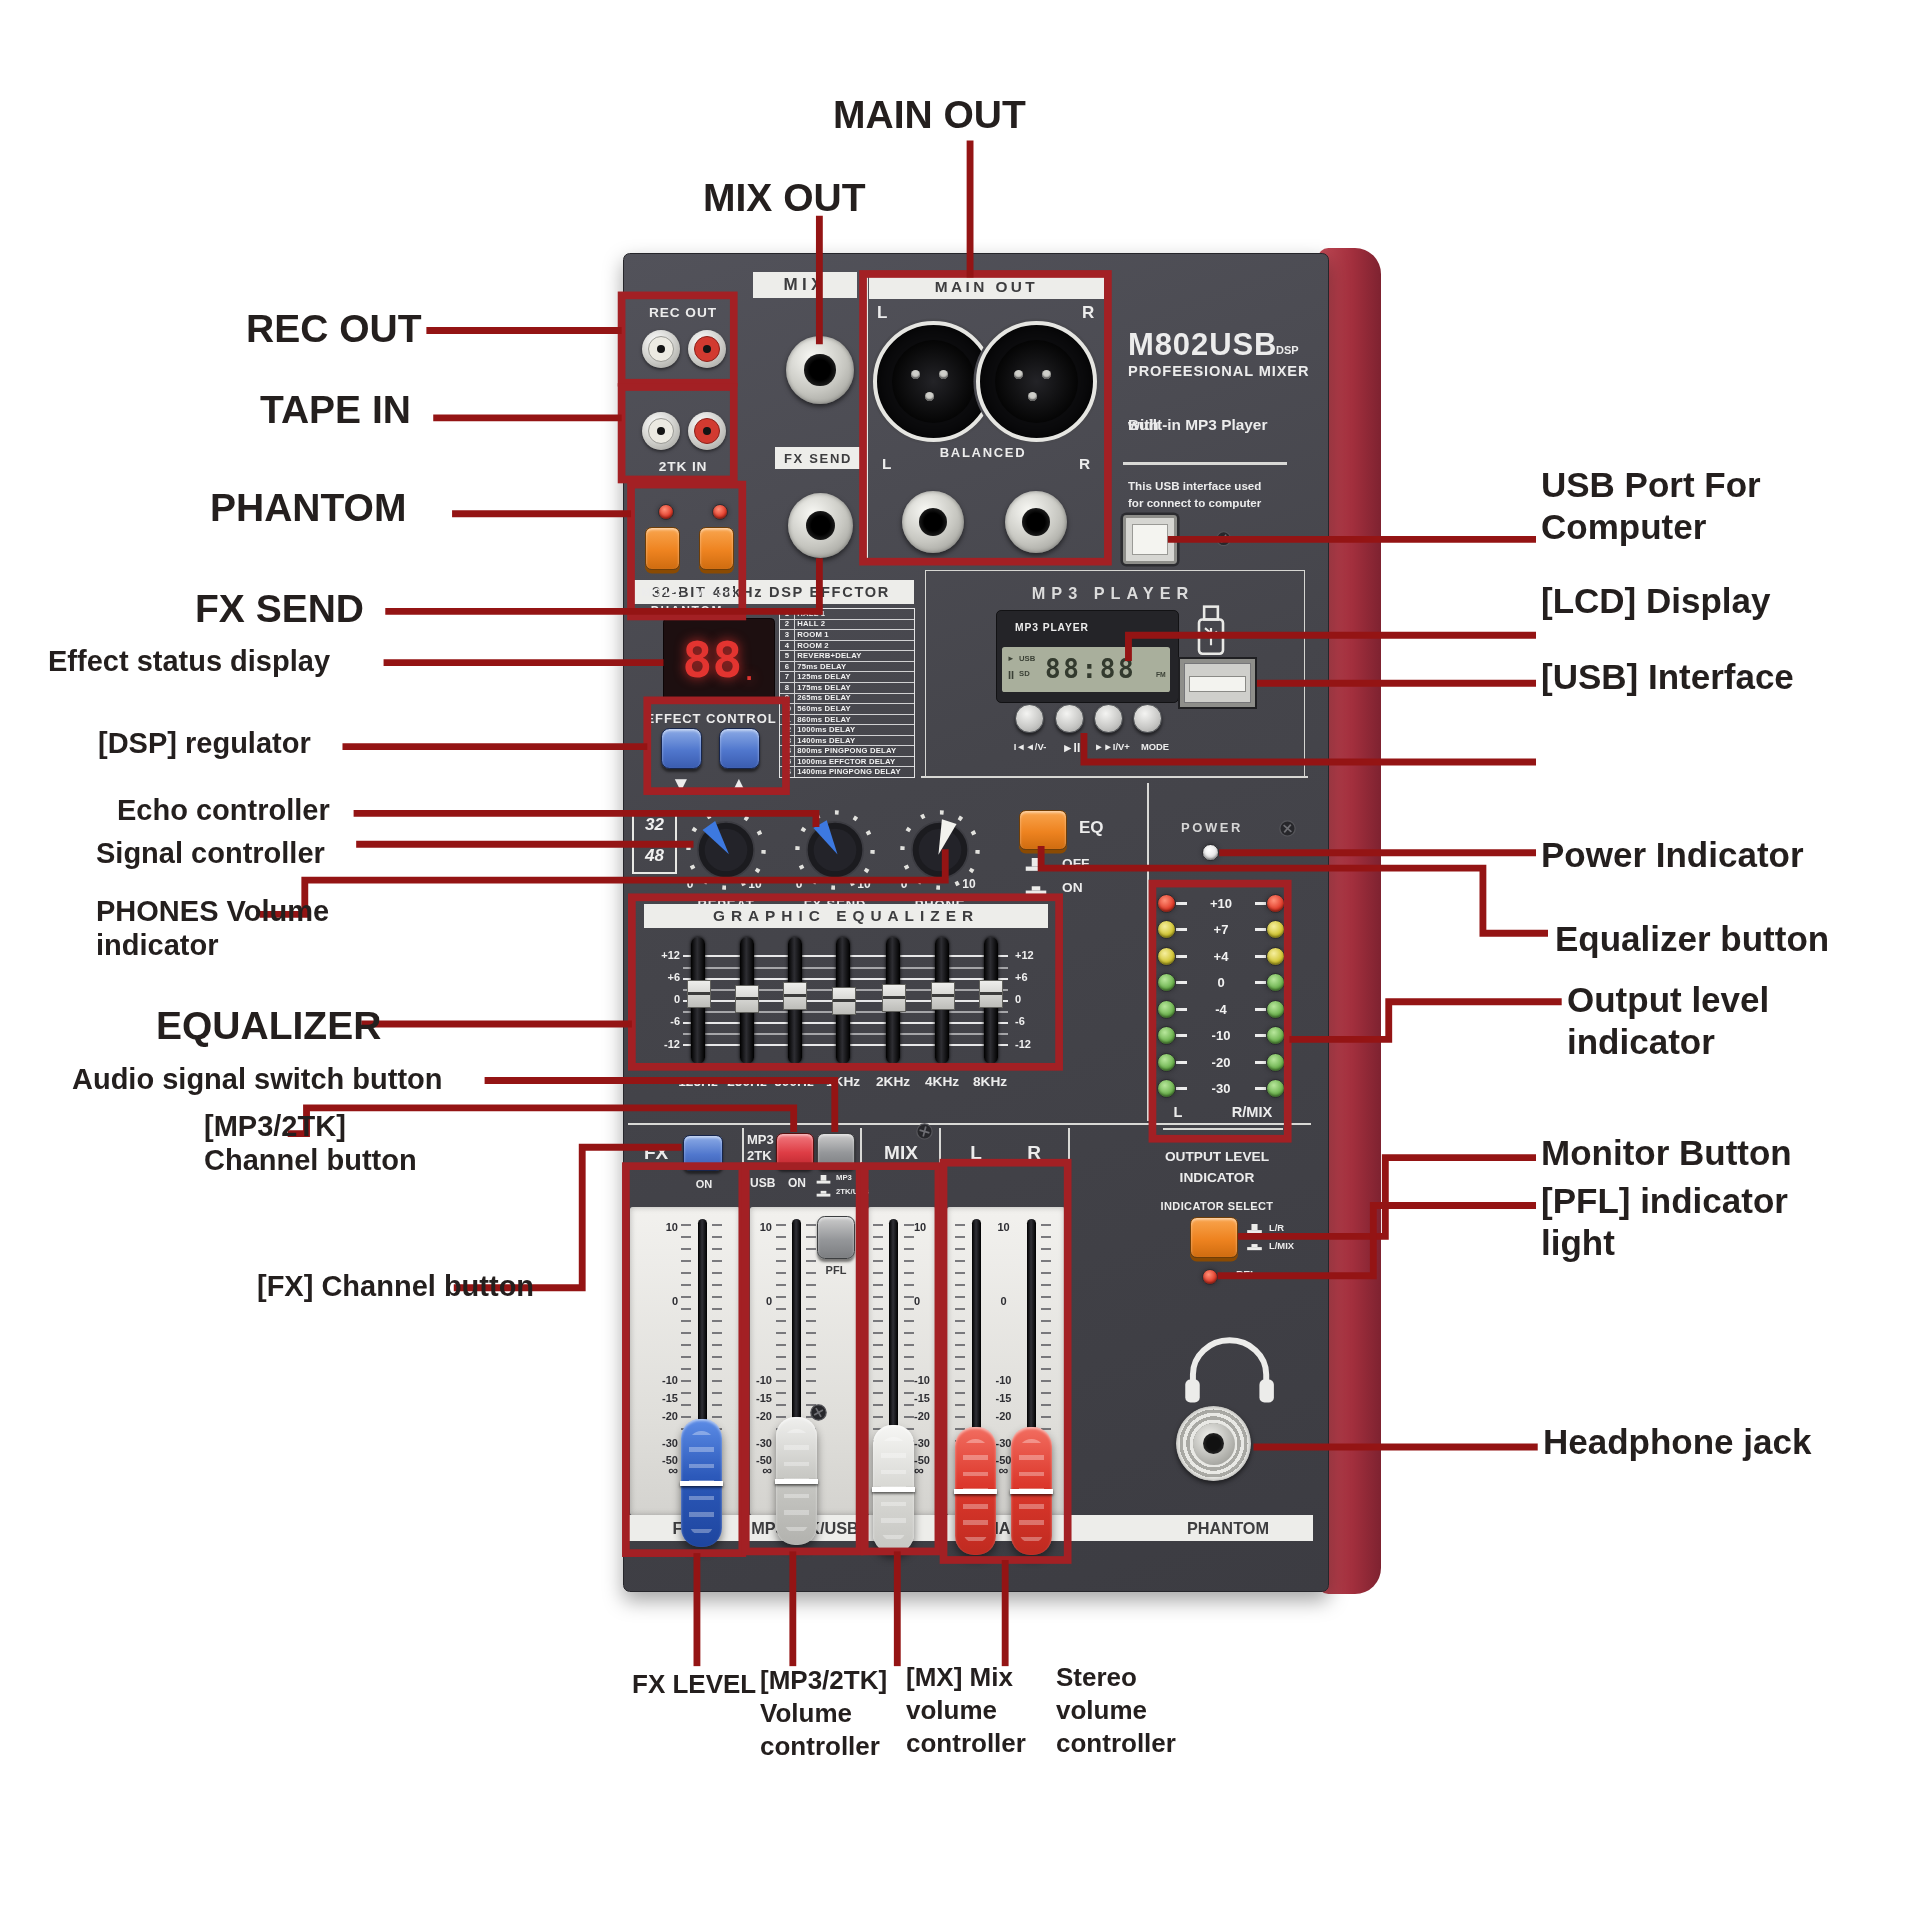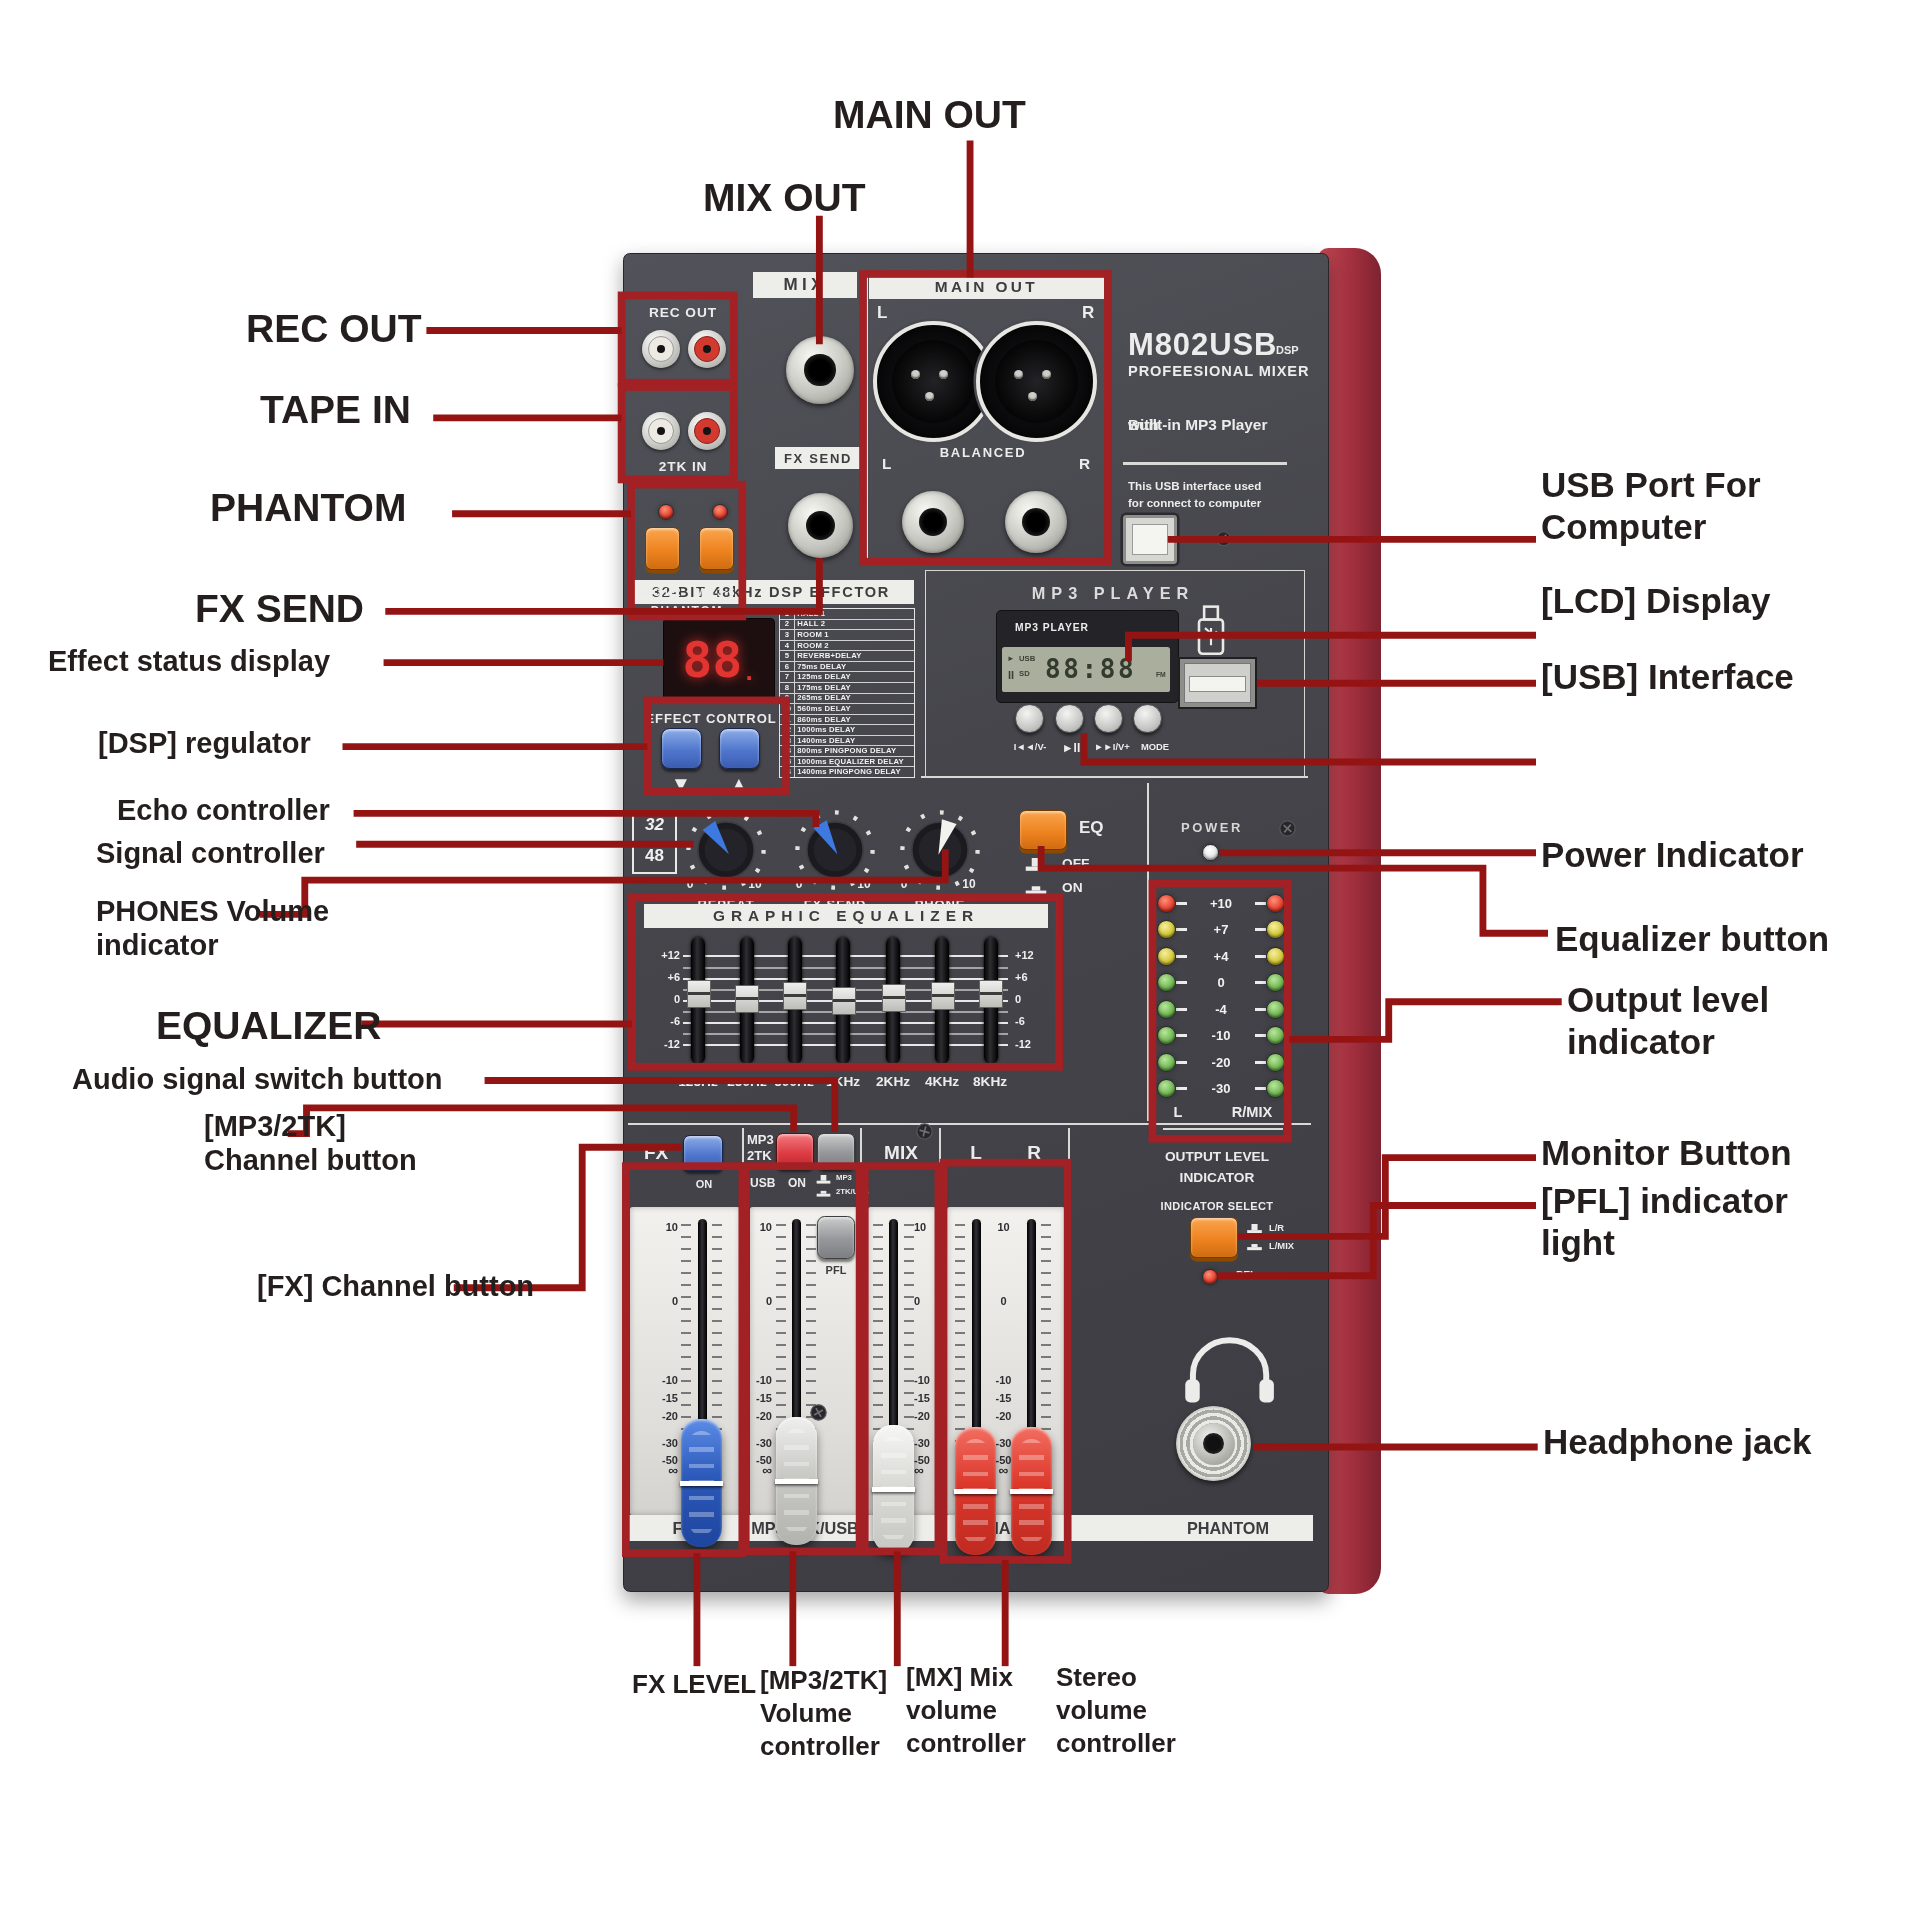--- a/index.html
+++ b/index.html
@@ -268,21 +268,21 @@
     <div class="fxrow">
         <span class="fxn">13</span>
         <span class="fxname">1400ms DELAY</span>
       </div>
     <div class="fxrow">
         <span class="fxn">14</span>
         <span class="fxname">800ms PINGPONG DELAY</span>
       </div>
     <div class="fxrow">
         <span class="fxn">15</span>
-        <span class="fxname">1000ms EQUALIZER DELAY</span>
+        <span class="fxname">1000ms EFFCTOR DELAY</span>
       </div>
     <div class="fxrow">
         <span class="fxn">16</span>
         <span class="fxname">1400ms PINGPONG DELAY</span>
       </div>
   </div>
   <div class="ptxt ctr" style="left:711px;top:711px;font-size:13px;letter-spacing:0.9px">EFFECT CONTROL</div>
   <div class="btn-blue" style="left:661px;top:728px;width:39px;height:39px;border-radius:8.6px"></div>
   <div class="btn-blue" style="left:719px;top:728px;width:39px;height:39px;border-radius:8.6px"></div>
   <div class="ptxt ctr" style="left:681px;top:772px;font-size:20.5px">▼</div>
@@ -314,21 +314,21 @@
   <div class="btn-round" style="left:1094px;top:704px;width:27px;height:27px"></div>
   <div class="btn-round" style="left:1133px;top:704px;width:27px;height:27px"></div>
   <div class="ptxt ctr" style="left:1030px;top:741px;font-size:9.4px">I◄◄/V-</div>
   <div class="ptxt ctr" style="left:1071px;top:741px;font-size:12px">►II</div>
   <div class="ptxt ctr" style="left:1112px;top:741px;font-size:9.4px">►►I/V+</div>
   <div class="ptxt ctr" style="left:1155px;top:741px;font-size:9.4px">MODE</div>
 
   <div class="abs z3" style="left:632px;top:813px;width:41px;height:26px;border:2.6px solid #e8e8e4;color:#f0f0f0;
        font-weight:bold;font-style:italic;font-size:17px;text-align:center">32</div>
   <div class="abs z3" style="left:632px;top:844px;width:41px;height:26px;border:2.6px solid #e8e8e4;color:#f0f0f0;
-       font-weight:bold;font-size:17px;text-align:center">48</div>
+       font-weight:bold;font-style:italic;font-size:17px;text-align:center">48</div>
 
   <svg class="icon" style="left:685px;top:809px" width="82" height="82" viewBox="0 0 96 96">
     <circle cx="48" cy="48" r="44" fill="none" stroke="#e2e2de" stroke-width="5" pathLength="100" stroke-dasharray="1.6 6.73"></circle>
     <circle cx="48" cy="48" r="33" fill="#1b1b1f" stroke="#3c3c42" stroke-width="2"></circle>
     <circle cx="48" cy="48" r="25" fill="#232329"></circle>
     <polygon points="48,54 39,13 57,13" fill="#3d79e0" transform="rotate(-35 48 48)"></polygon>
   </svg>
   <svg class="icon" style="left:794px;top:809px" width="82" height="82" viewBox="0 0 96 96">
     <circle cx="48" cy="48" r="44" fill="none" stroke="#e2e2de" stroke-width="5" pathLength="100" stroke-dasharray="1.6 6.73"></circle>
     <circle cx="48" cy="48" r="33" fill="#1b1b1f" stroke="#3c3c42" stroke-width="2"></circle>

